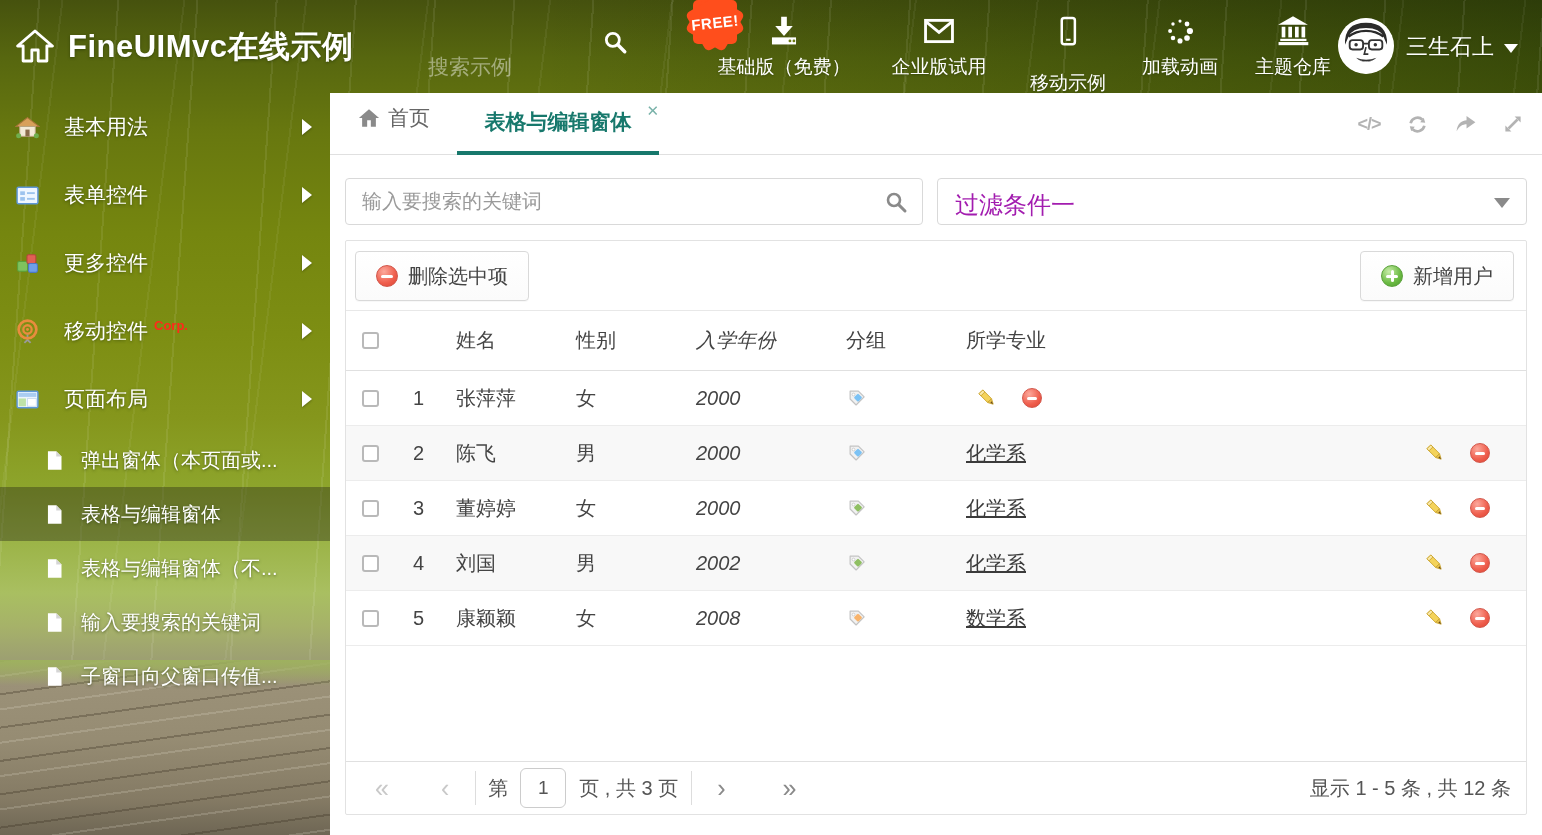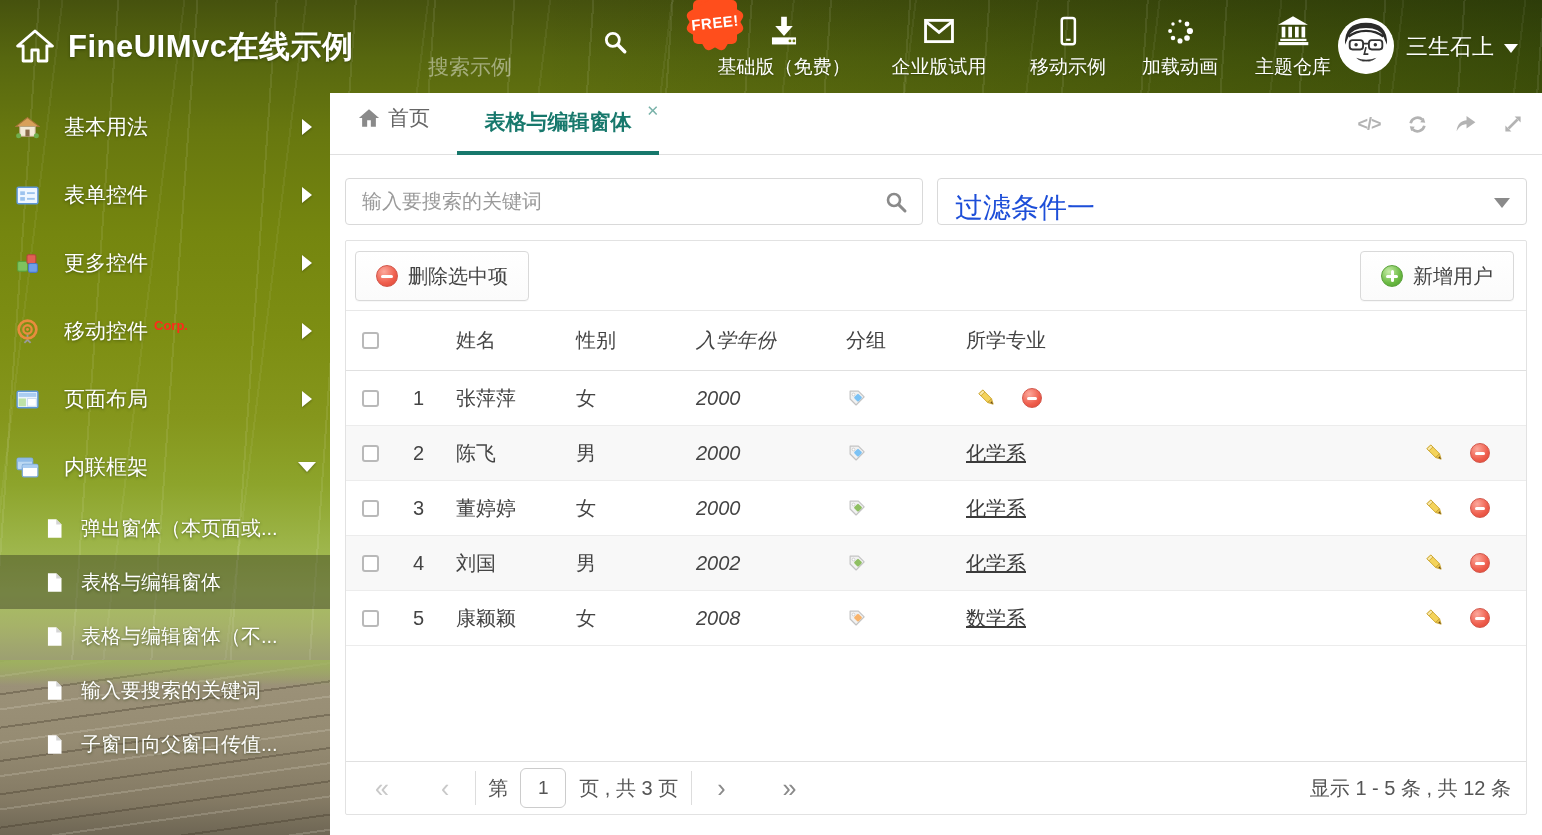--- a/index.html
+++ b/index.html
@@ -34,21 +34,21 @@
   .free { position:absolute; left:684px; top:-9px; width:62px; height:62px; z-index:6; }
   .free i { position:absolute; inset:9px; background:#ff4e1c; border-radius:5px; }
   .free i.b2 { transform:rotate(30deg); } .free i.b3 { transform:rotate(60deg); }
   .free span { position:absolute; inset:0; display:flex; align-items:center; justify-content:center;
     font-size:15px; font-weight:bold; transform:rotate(-6deg); letter-spacing:.5px; }
 
   .hdr-nav { position:absolute; left:700px; top:8px; display:flex; }
   .hdr-nav .nav-item { display:flex; flex-direction:column; align-items:center; justify-content:flex-start; cursor:pointer; }
   .hdr-nav .nav-item .nico { height:46px; display:flex; align-items:center; }
   .hdr-nav .nav-item .nlabel { font-size:19px; white-space:nowrap; text-shadow:0 1px 2px rgba(30,45,5,.5); }
-  .w160{width:168px;} .w140{width:142px;} .w116{width:116px;} .w108{width:108px;} .w112{width:118px;}
+  .w160{width:168px;} .w140{width:142px;} .w116{width:116px;gap:16px;} .w108{width:108px;} .w112{width:118px;}
 
   .avatar { position:absolute; left:1338px; top:18px; width:56px; height:56px; border-radius:50%; overflow:hidden; background:#fff; cursor:pointer; }
   .hdr-user { position:absolute; left:1406px; top:32px; display:flex; align-items:center; cursor:pointer; }
   .hdr-user .uname { font-size:22px; text-shadow:0 1px 2px rgba(30,45,5,.5); }
   .caret-down-w { width:0; height:0; border-left:7px solid transparent; border-right:7px solid transparent; border-top:9px solid #fff; margin-left:10px; margin-top:3px; }
 
   
   #sidebar { position:absolute; left:0; top:93px; width:330px; height:742px; z-index:4; color:#fff; }
   .sitem { height:68px; display:flex; align-items:center; padding-left:15px; cursor:pointer; position:relative; }
   .sitem .slabel { margin-left:24px; font-size:21px; text-shadow:0 1px 3px rgba(35,50,8,.6); white-space:nowrap; }
@@ -70,21 +70,21 @@
   .tabtools .ttool { width:26px; height:26px; display:flex; align-items:center; justify-content:center; cursor:pointer; }
   .code-txt { font-size:18px; font-weight:bold; letter-spacing:-1px; color:#b3b3b3; }
 
   
   #content { position:absolute; left:330px; top:155px; width:1212px; height:680px; background:#fff; z-index:3; }
   .searchbox { position:absolute; left:15px; top:23px; width:578px; height:47px; border:1px solid #d9d9d9; border-radius:4px; background:#fff; }
   .searchbox input { position:absolute; left:16px; top:0; width:510px; height:45px; border:none; outline:none; font-size:20px; color:#444; font-family:inherit; background:transparent; }
   .searchbox input::placeholder { color:#9a9a9a; }
   .searchbox .sico { position:absolute; right:14px; top:11px; width:24px; height:24px; cursor:pointer; }
   .selectbox { position:absolute; left:607px; top:23px; width:590px; height:47px; border:1px solid #d9d9d9; border-radius:4px; background:#fff; cursor:pointer; }
-  .selectbox .selval { position:absolute; left:17px; top:10px; font-size:28px; color:#1d4ed8; }
+  .selectbox .selval { position:absolute; left:17px; top:10px; font-size:24px; color:#a21caf; }
   .selectbox .caret { position:absolute; right:16px; top:19px; width:0; height:0; border-left:8px solid transparent; border-right:8px solid transparent; border-top:10px solid #8a8a8a; }
 
   .panel { position:absolute; left:15px; top:85px; width:1182px; height:575px; border:1px solid #e2e2e2; border-radius:2px; background:#fff; display:flex; flex-direction:column; }
   .ptoolbar { position:relative; height:70px; border-bottom:1px solid #e8e8e8; flex:0 0 auto; }
   .btn { position:absolute; top:10px; height:50px; border:1px solid #d9d9d9; border-radius:4px; background:linear-gradient(#ffffff,#fbfbfb);
     display:flex; align-items:center; padding:0 20px; font-size:20px; color:#444; cursor:pointer; box-shadow:0 1px 1px rgba(0,0,0,.03); }
   .btn .blabel { margin-left:10px; }
   .btn-del { left:9px; } .btn-add { right:12px; }
 
   .ico-circle { width:22px; height:22px; border-radius:50%; position:relative; flex:0 0 auto; }
@@ -279,30 +279,20 @@
     </div>
     <div class="sitem">
       <svg width="25" height="25" viewBox="0 0 24 24">
         <rect x="2" y="4" width="20" height="16" rx="1.5" fill="#eef6ff" stroke="#5e97d8" stroke-width="1.4"></rect>
         <rect x="3.5" y="5.5" width="17" height="4" fill="#aacdf2"></rect>
         <rect x="3.5" y="11" width="7" height="7.5" fill="#bfe3a8"></rect>
         <rect x="12" y="11" width="8.5" height="7.5" fill="#fff" stroke="#cfe0f2" stroke-width="1"></rect>
       </svg>
       <span class="slabel">页面布局</span>
       <span class="arr-r"></span>
-    </div>
-    <div class="sitem">
-      <svg width="25" height="25" viewBox="0 0 24 24">
-        <rect x="2" y="3" width="15" height="11" rx="1.5" fill="#bcd8f2" stroke="#7aa8d8" stroke-width="1.2"></rect>
-        <rect x="2" y="3" width="15" height="3.5" rx="1.5" fill="#8fbbe8"></rect>
-        <rect x="7" y="9" width="15" height="12" rx="1.5" fill="#fff" stroke="#7aa8d8" stroke-width="1.2"></rect>
-        <rect x="7" y="9" width="15" height="3.5" rx="1.5" fill="#aacdf2"></rect>
-      </svg>
-      <span class="slabel">内联框架</span>
-      <span class="arr-d"></span>
     </div>
 
     <div class="subitem">
       <svg width="21" height="21" viewBox="0 0 24 24">
         <path d="M4.5 1.5 H14 L20 7.5 V22.5 H4.5 Z" fill="#fff"></path>
         <path d="M14 1.5 V7.5 H20 Z" fill="#d5d5d5"></path>
       </svg>
       <span class="slabel">弹出窗体（本页面或...</span>
     </div>
     <div class="subitem selected">

